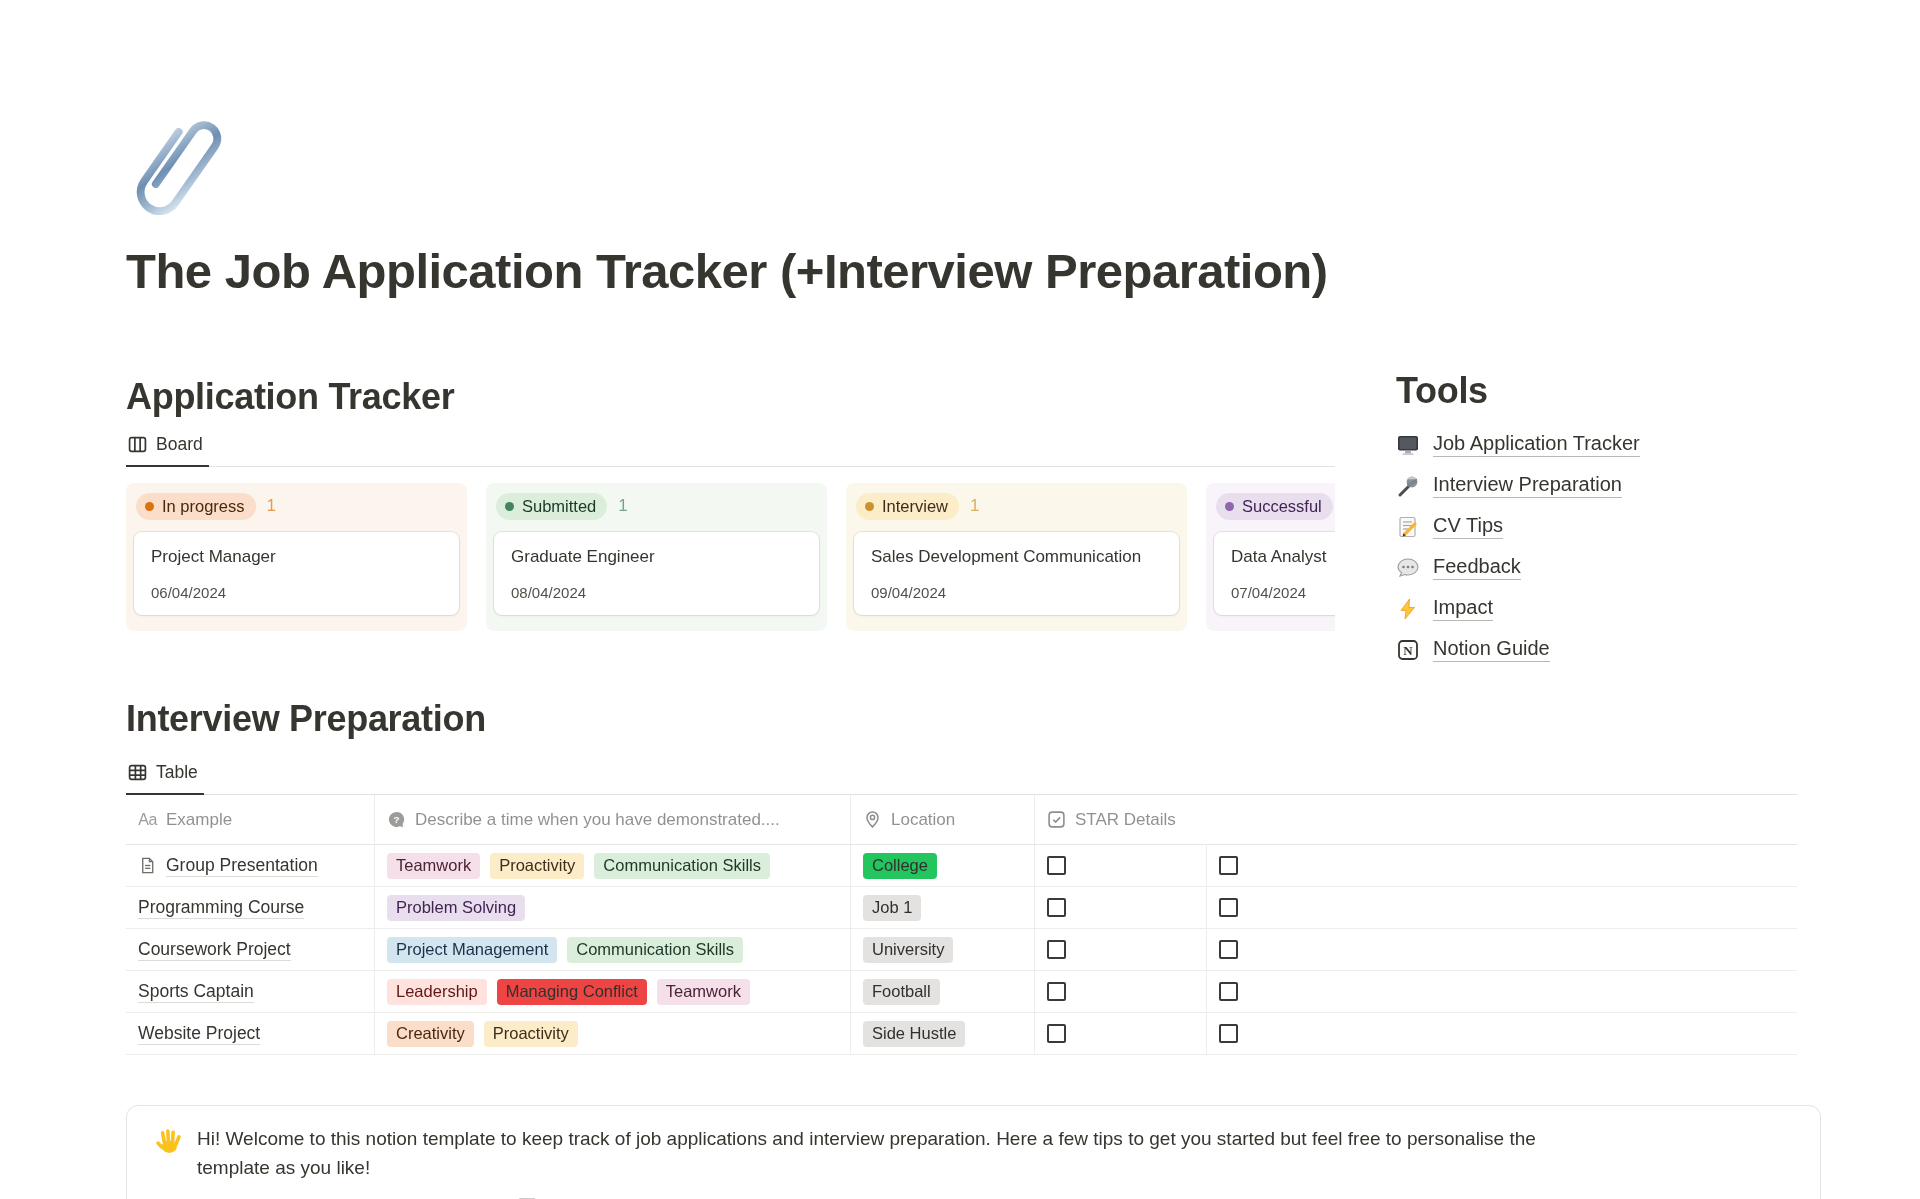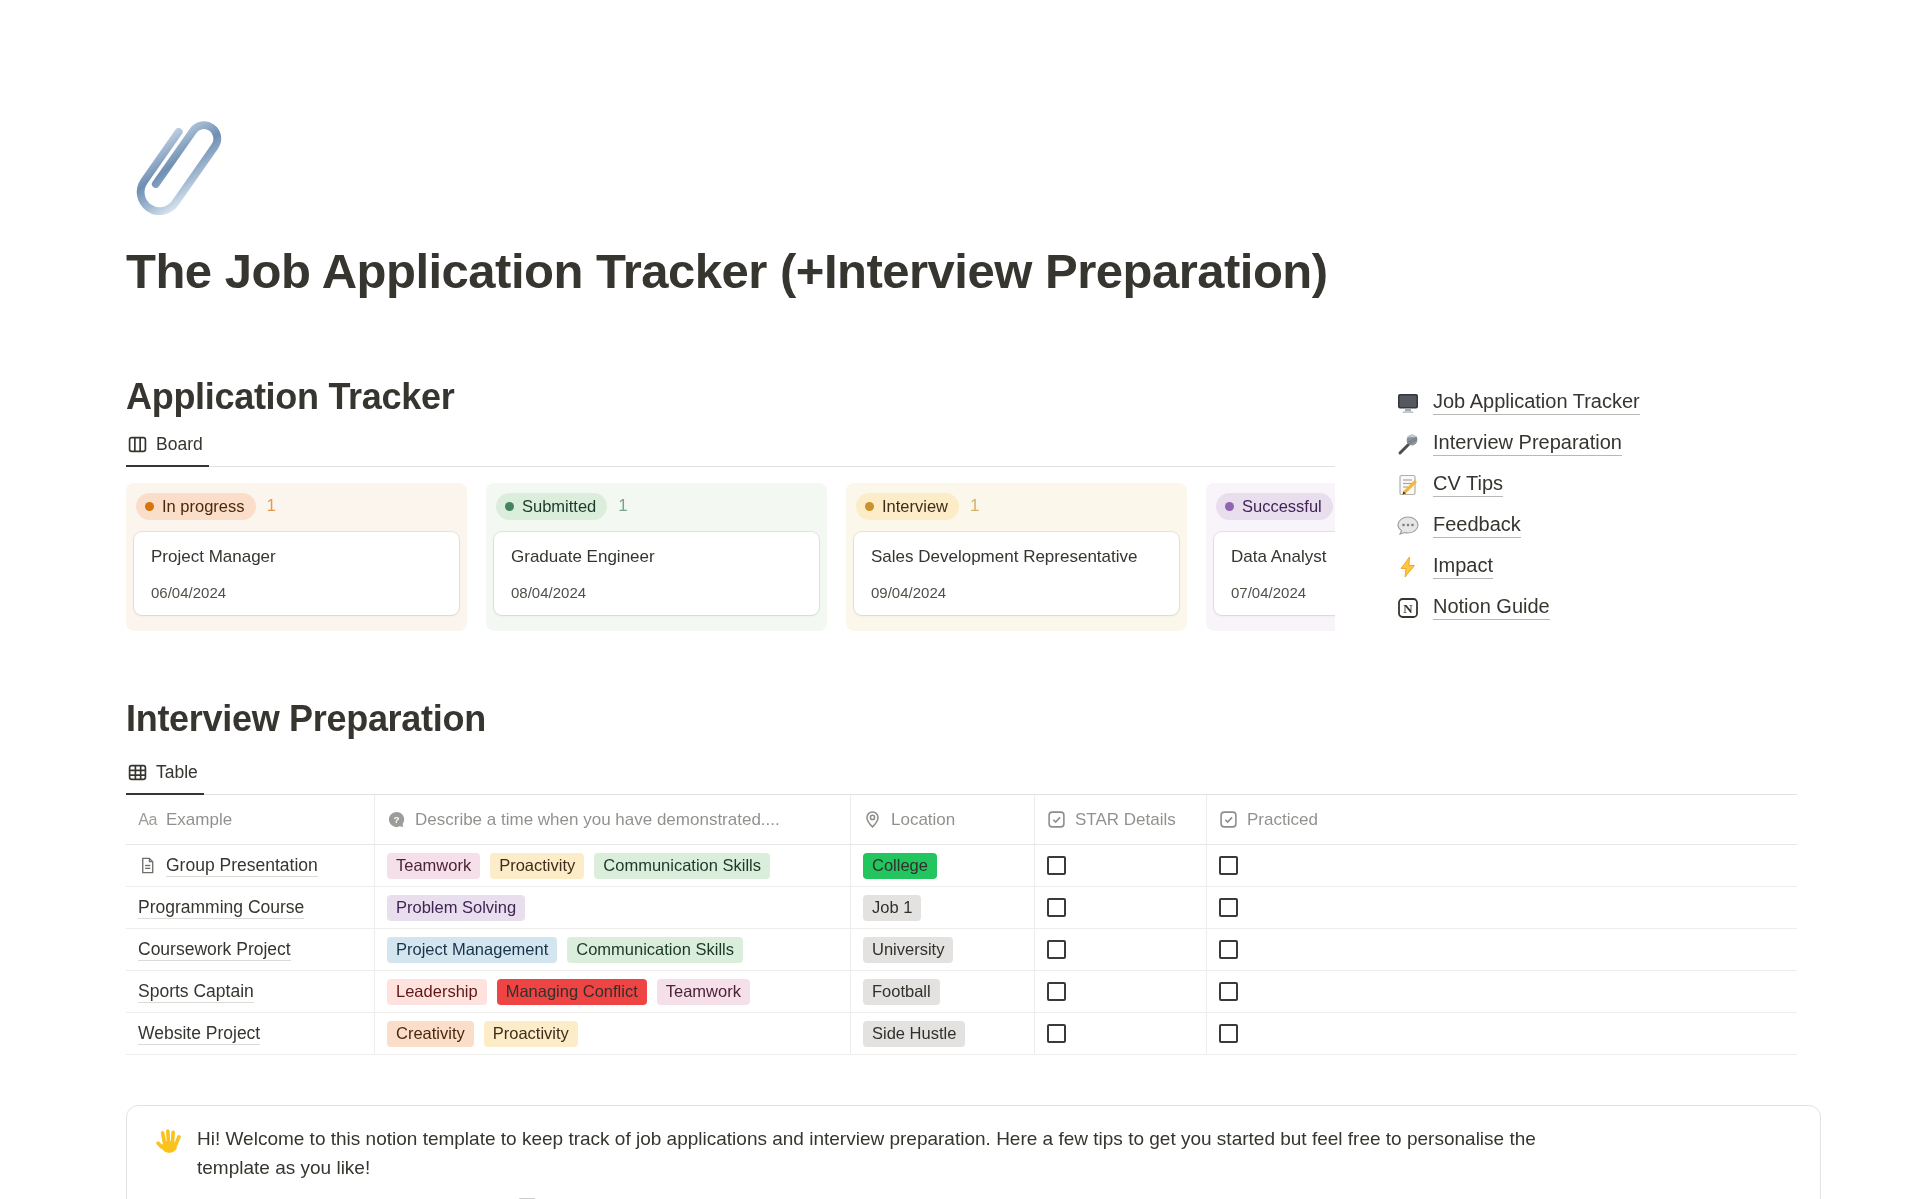--- a/index.html
+++ b/index.html
@@ -138,40 +138,41 @@
       </div>
       <div class="bcol" style="background: rgb(251, 247, 234);">
         <div class="bcol-head">
           <span class="pill" style="background: rgb(253, 236, 200); color: rgb(64, 44, 27);">
             <span class="dot" style="background: rgb(203, 145, 47);"></span>
             <span class="pill-label">Interview</span>
           </span>
           <span class="bcount" style="color: rgb(203, 145, 47);">1</span>
         </div>
         <div class="bcard">
-          <div class="bcard-title">Sales Development Representative</div>
+          <div class="bcard-title">Sales Development Communication</div>
           <div class="bcard-date">09/04/2024</div>
         </div>
       </div>
       <div class="bcol" style="background: rgb(248, 244, 250);">
         <div class="bcol-head">
           <span class="pill" style="background: rgb(232, 222, 238); color: rgb(65, 36, 84);">
             <span class="dot" style="background: rgb(144, 101, 176);"></span>
             <span class="pill-label">Successful</span>
           </span>
         </div>
         <div class="bcard">
           <div class="bcard-title">Data Analyst</div>
           <div class="bcard-date">07/04/2024</div>
         </div>
       </div>
     </div>
 </section>
 
 <section class="tools">
+  <div class="h2">Tools</div>
   <div class="tools-list">
       <div class="tool-item">
         <span class="icn">
           <svg viewBox="0 0 24 24">
             <rect x="2" y="3" width="20" height="14.5" rx="2" fill="#34373c"></rect>
             <rect x="3.6" y="4.6" width="16.8" height="11.3" rx="0.8" fill="#55595f"></rect>
             <rect x="9" y="17.5" width="6" height="2.8" fill="#a6abb2"></rect>
             <rect x="6.5" y="20.3" width="11" height="1.7" rx="0.8" fill="#c2c7cd"></rect>
           </svg>
         </span>
@@ -277,29 +278,20 @@
           <span class="phead-label">Location</span>
         </div>
         <div class="pcell">
           <span class="icn">
             <svg viewBox="0 0 18 18" fill="none" stroke="#8f8d89" stroke-width="1.5">
               <rect x="2" y="2" width="14" height="14" rx="3"></rect>
               <path d="M6 9.2l2.2 2.3L12.4 7"></path>
             </svg>
           </span>
           <span class="phead-label">STAR Details</span>
-        </div>
-        <div class="pcell">
-          <span class="icn">
-            <svg viewBox="0 0 18 18" fill="none" stroke="#8f8d89" stroke-width="1.5">
-              <rect x="2" y="2" width="14" height="14" rx="3"></rect>
-              <path d="M6 9.2l2.2 2.3L12.4 7"></path>
-            </svg>
-          </span>
-          <span class="phead-label">Practiced</span>
         </div>
       </div>
       <div class="prow prep-row">
         <div class="pcell cell-example">
           <span class="icn ex-icon">
             <svg viewBox="0 0 20 20" fill="none" stroke="#6f6d68" stroke-width="1.4">
               <path d="M5 2.5h7l3.5 3.5v11.5H5z" fill="#fff"></path>
               <path d="M12 2.5V6h3.5"></path>
               <line x1="7.5" y1="10" x2="13" y2="10"></line>
               <line x1="7.5" y1="13" x2="13" y2="13"></line>

